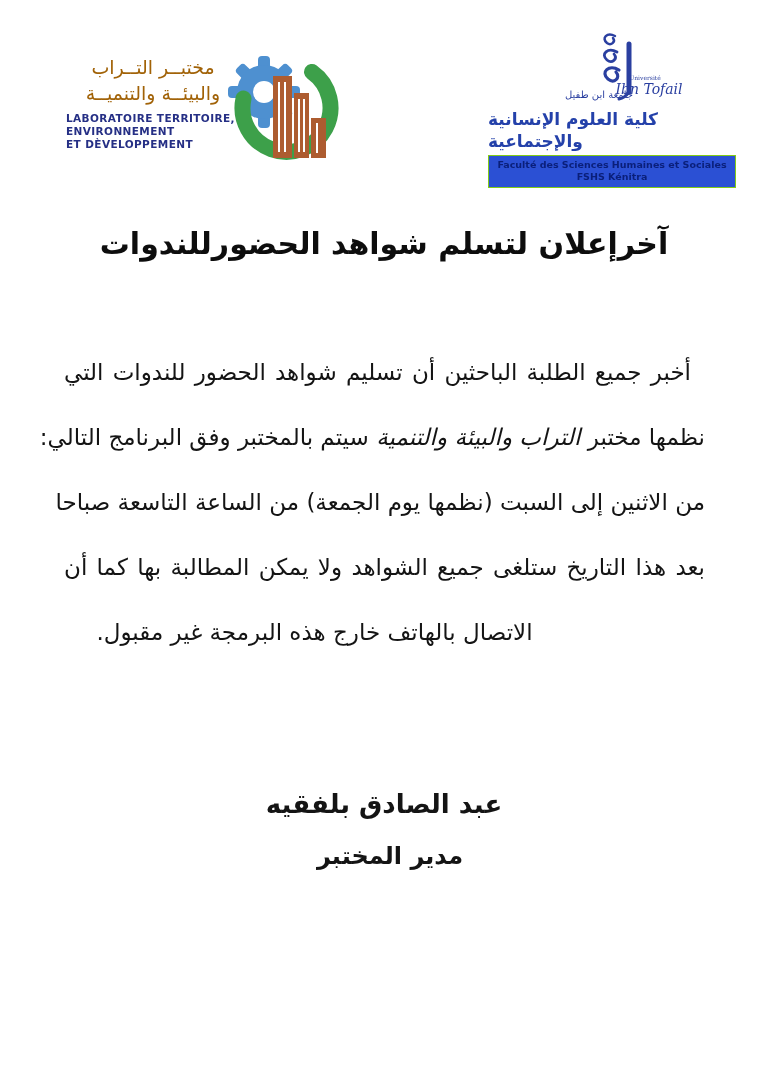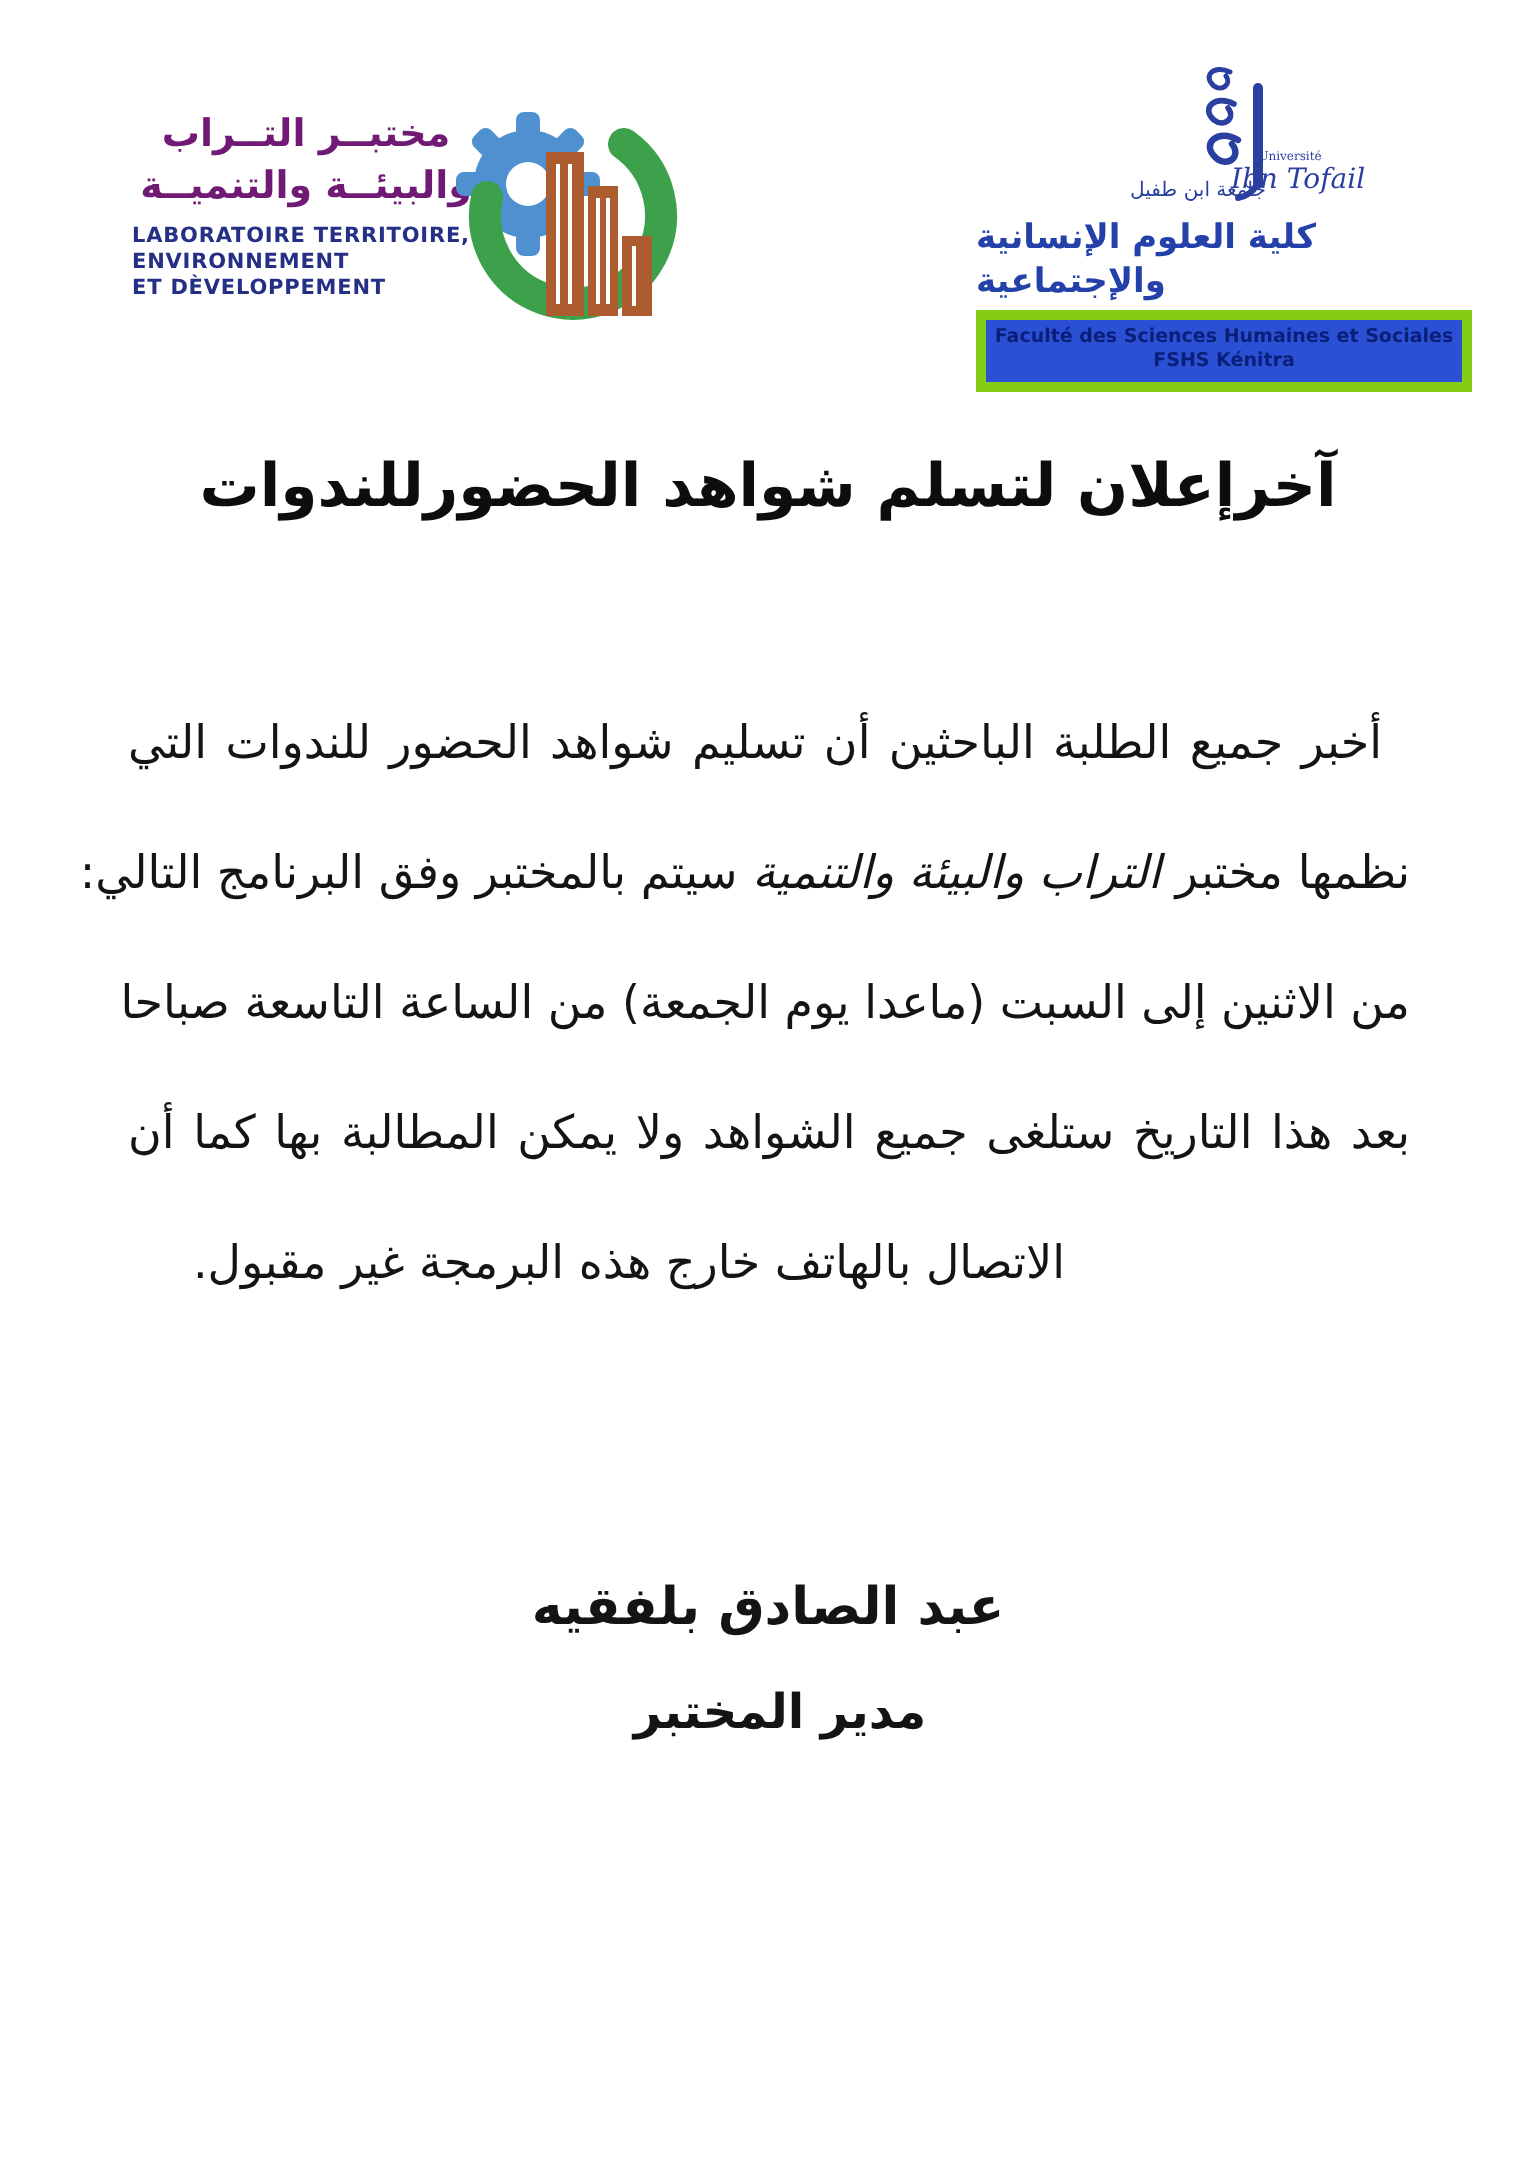--- a/index.html
+++ b/index.html
@@ -11,38 +11,38 @@
     font-family:"DejaVu Sans", sans-serif;
     color:#111111;
     overflow:hidden;
   }
 
   
   .lab-logo{position:absolute;left:60px;top:50px;width:300px;height:118px;}
   .lab-logo .ar{
     position:absolute;right:118px;top:4px;width:178px;
     direction:rtl;text-align:center;
-    font-weight:bold;font-size:19px;line-height:26px;color:#701a75;
+    font-weight:normal;font-size:19px;line-height:26px;color:#a16207;
   }
   .lab-logo .fr{
     position:absolute;left:6px;top:62px;width:190px;
     font-weight:bold;font-size:10.5px;line-height:13px;color:#252f85;
     letter-spacing:.4px;
   }
   .lab-logo .emblem{position:absolute;left:166px;top:2px;}
 
   .univ-logo{position:absolute;left:488px;top:30px;width:248px;}
   .univ-logo .mark{display:block;margin:0 auto;}
   .univ-logo .faculty-ar{
     direction:rtl;text-align:left;
     font-weight:bold;font-size:17px;line-height:22px;color:#2441aa;
     margin-top:-2px;
   }
   .univ-logo .banner{
-    margin-top:3px;background:#2b50d4;border:5px solid #84cc16;
+    margin-top:3px;background:#2b50d4;border:1px solid #84cc16;
     padding:3px 2px 4px 2px;text-align:center;
     color:#0a1f7a;font-weight:bold;font-size:9.5px;line-height:12px;
   }
 
   
   .doc-title{
     position:absolute;top:226px;left:0;width:768px;
     direction:rtl;text-align:center;
     font-size:30px;font-weight:bold;color:#0d0d0d;
   }
@@ -156,21 +156,21 @@
       <div>Faculté des Sciences Humaines et Sociales</div>
       <div>FSHS Kénitra</div>
     </div>
   </div>
 
   <div class="doc-title">آخرإعلان لتسلم شواهد الحضورللندوات</div>
 
   <div class="body-text">
     <div class="line first">أخبر جميع الطلبة الباحثين أن تسليم شواهد الحضور للندوات التي</div>
     <div class="line"><span>نظمها مختبر </span><span class="lab-name-italic">التراب والبيئة والتنمية</span><span> سيتم بالمختبر وفق البرنامج التالي:</span></div>
-    <div class="line">من الاثنين إلى السبت (ماعدا يوم الجمعة) من الساعة التاسعة صباحا</div>
+    <div class="line">من الاثنين إلى السبت (نظمها يوم الجمعة) من الساعة التاسعة صباحا</div>
     <div class="line">بعد هذا التاريخ ستلغى جميع الشواهد ولا يمكن المطالبة بها كما أن</div>
     <div class="line last">الاتصال بالهاتف خارج هذه البرمجة غير مقبول.</div>
   </div>
 
   <div class="signature">
     <div class="sig-name">عبد الصادق بلفقيه</div>
     <div class="sig-role">مدير المختبر</div>
   </div>
 
 </div>

